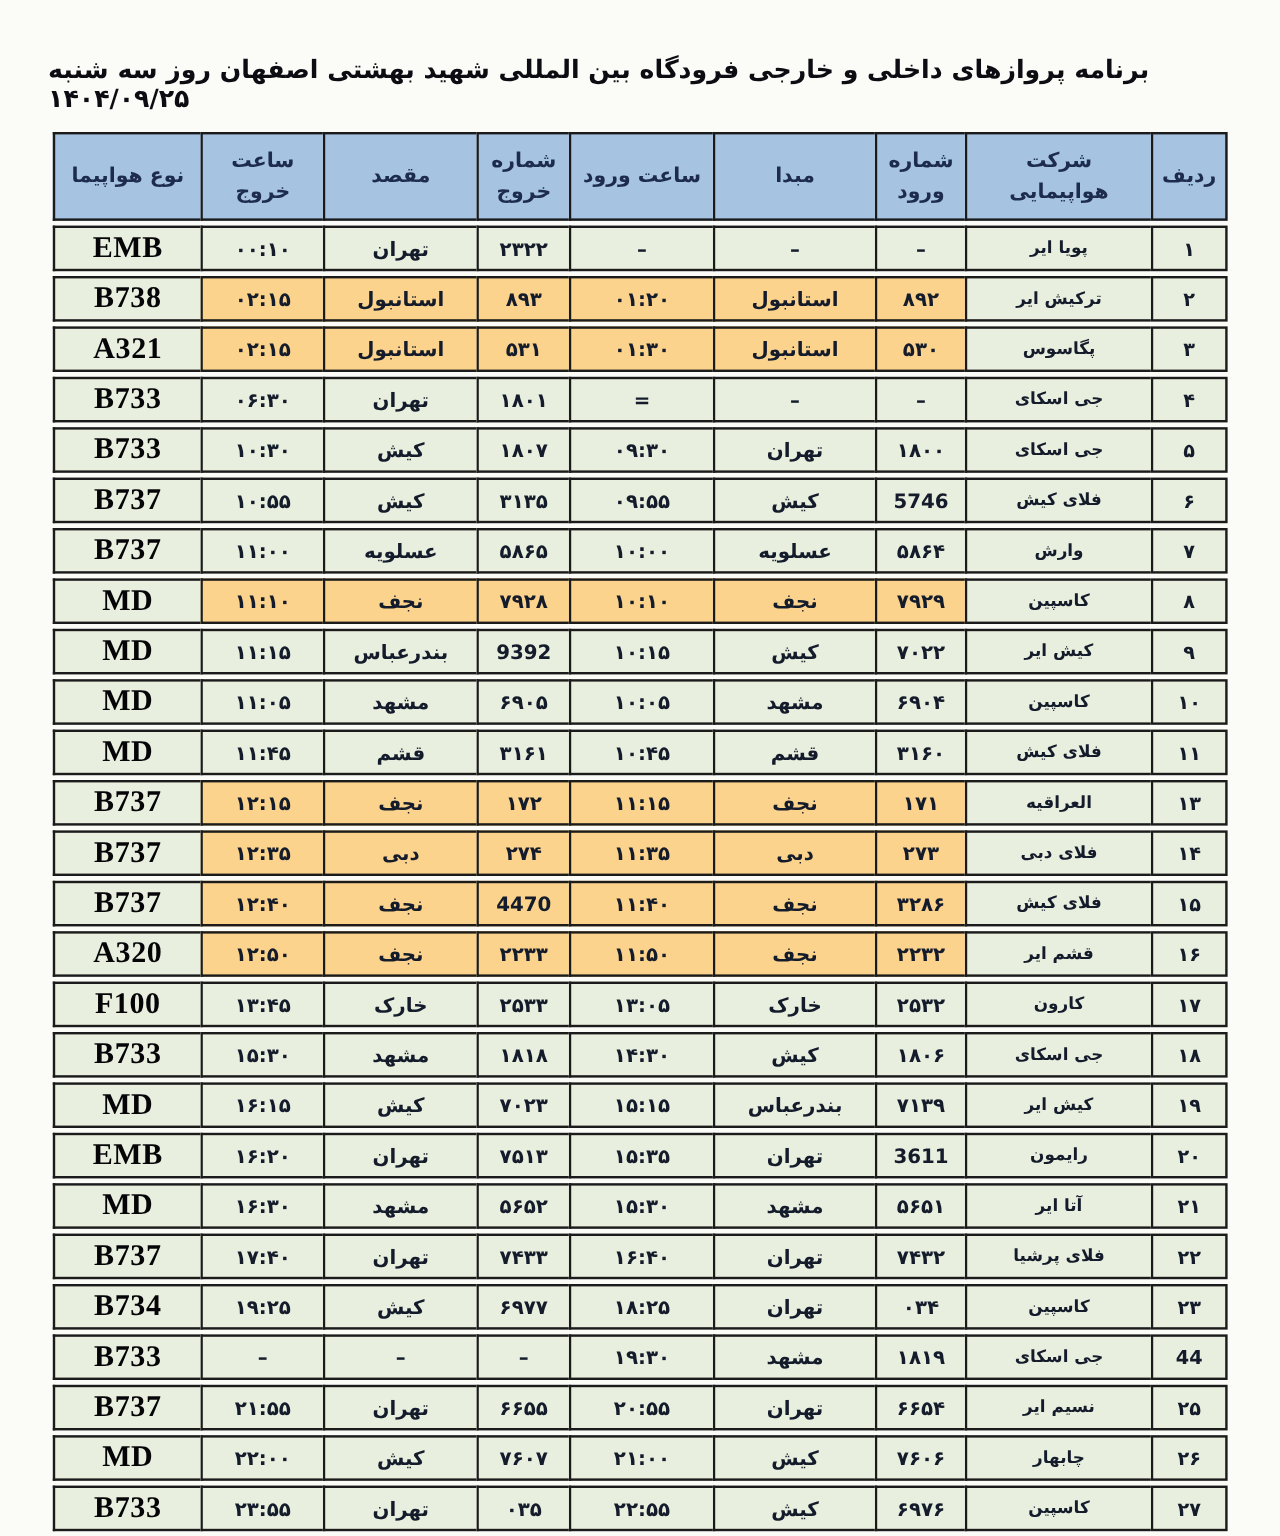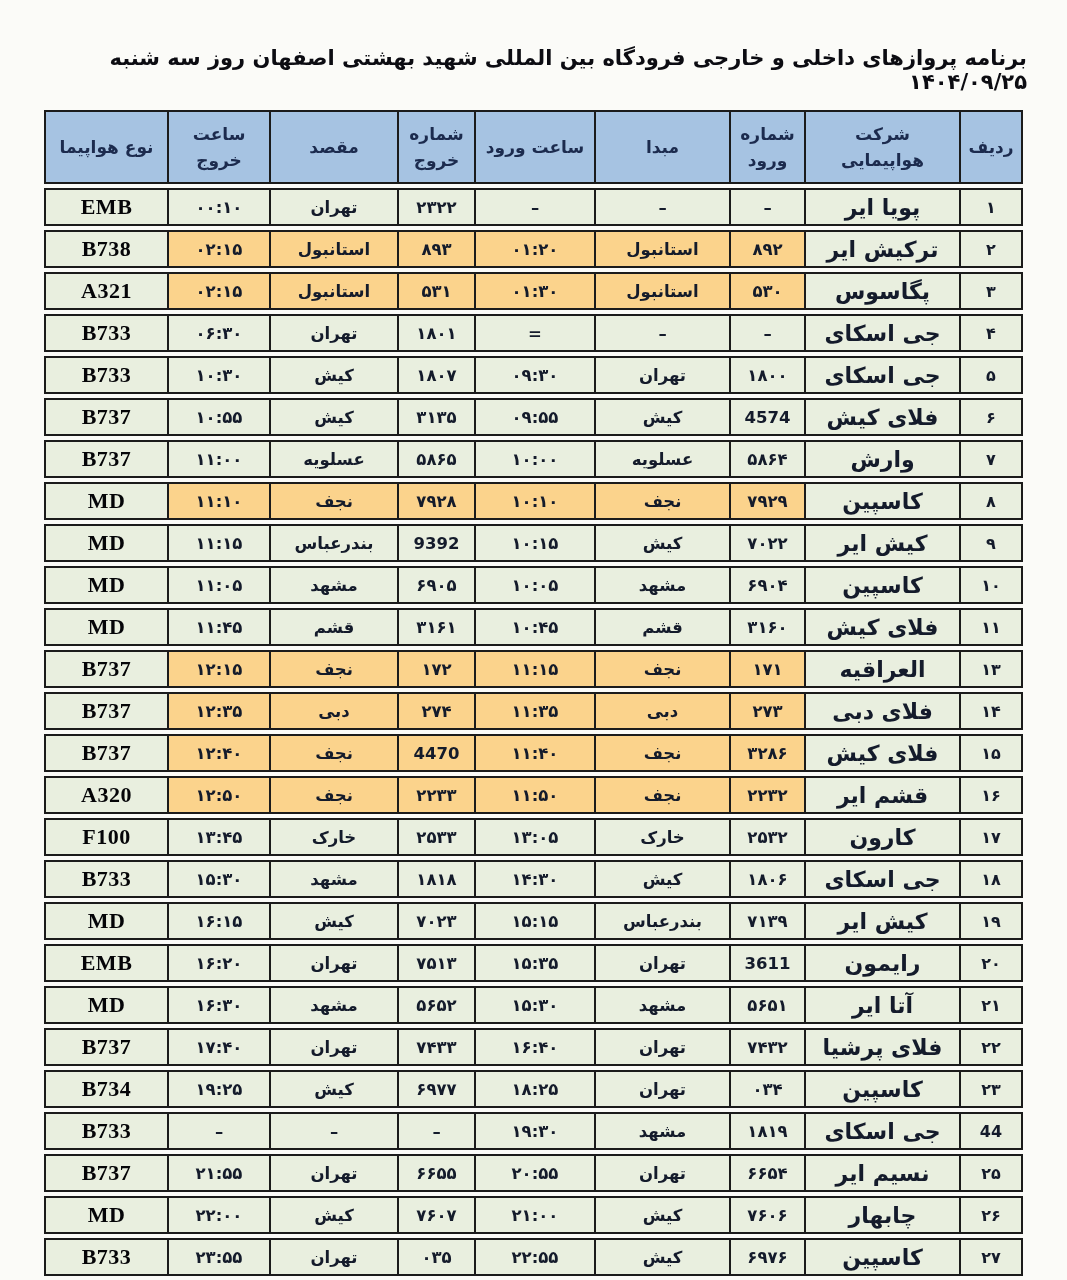--- a/index.html
+++ b/index.html
@@ -12,21 +12,21 @@
     --title-text:#0c0c12;
     --page-bg:#fbfbf8;
   }
   html,body{margin:0;padding:0;}
   body{background:#e9e9e9;font-family:"DejaVu Sans",sans-serif;}
   .page{
     width:1067px;height:1280px;background:var(--page-bg);
     margin:0 auto;box-sizing:border-box;padding-top:46px;overflow:hidden;
   }
   .title{
-    direction:rtl;text-align:right;
+    direction:rtl;text-align:left;
     font-size:21px;font-weight:bold;color:var(--title-text);
     margin:0 40px 12px 40px;letter-spacing:0;
     font-family:"DejaVu Sans",sans-serif;
   }
   table.schedule{
     width:979px;margin:0 auto;table-layout:fixed;
     border-collapse:separate;border-spacing:0 4px;
   }
   th,td{
     border:2px solid var(--border);
@@ -44,24 +44,24 @@
   td{
     background:var(--row-bg);
     color:var(--body-text);
     font-size:16.5px;font-weight:bold;
     height:32px;padding:1px 3px;
     white-space:nowrap;
   }
   td.hl{ background:var(--hl-bg);margin-left:16px; }
   td.col-aircraft{
     font-family:"Liberation Serif","DejaVu Serif",serif;
-    font-size:22px;color:#050508;letter-spacing:.5px;
+    font-size:25px;color:#050508;letter-spacing:.5px;
   }
   td.col-row_no{ font-size:16px; }
-  td.col-airline{ font-size:22px; }
+  td.col-airline{ font-size:14px; }
 </style>
 </head>
 <body>
 
 <div class="page">
   <h1 class="title" dir="rtl">برنامه پروازهای داخلی و خارجی فرودگاه بین المللی شهید بهشتی اصفهان روز سه شنبه ۱۴۰۴/۰۹/۲۵</h1>
 
   <table class="schedule" dir="rtl">
     <colgroup>
       <col style="width:64px">
@@ -143,21 +143,21 @@
           <td class="col-origin">تهران</td>
           <td class="col-arr_time">۰۹:۳۰</td>
           <td class="col-dep_no">۱۸۰۷</td>
           <td class="col-dest">کیش</td>
           <td class="col-dep_time">۱۰:۳۰</td>
           <td class="col-aircraft">B733</td>
         </tr>
         <tr>
           <td class="col-row_no">۶</td>
           <td class="col-airline">فلای کیش</td>
-          <td class="col-arr_no">4574</td>
+          <td class="col-arr_no">5746</td>
           <td class="col-origin">کیش</td>
           <td class="col-arr_time">۰۹:۵۵</td>
           <td class="col-dep_no">۳۱۳۵</td>
           <td class="col-dest">کیش</td>
           <td class="col-dep_time">۱۰:۵۵</td>
           <td class="col-aircraft">B737</td>
         </tr>
         <tr>
           <td class="col-row_no">۷</td>
           <td class="col-airline">وارش</td>

